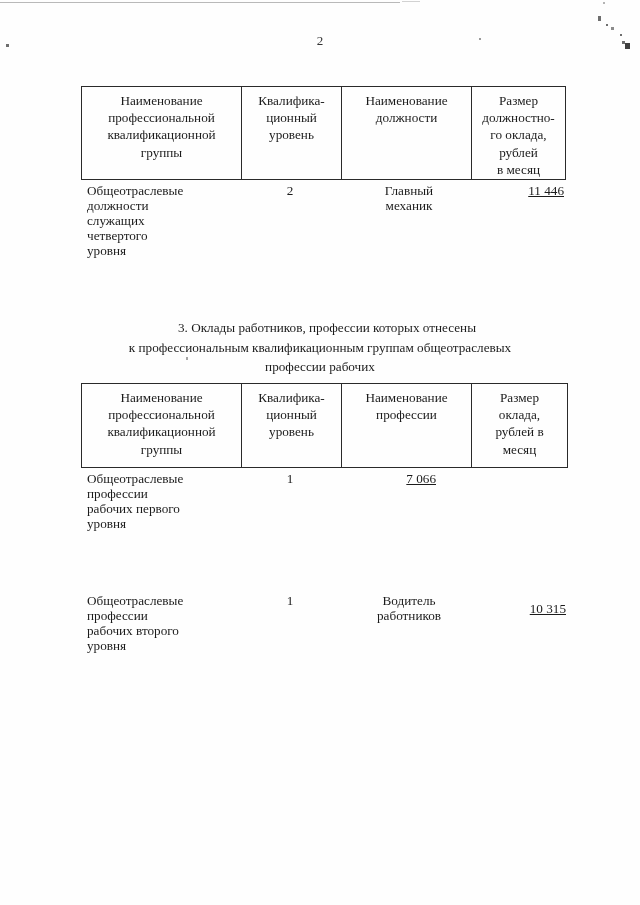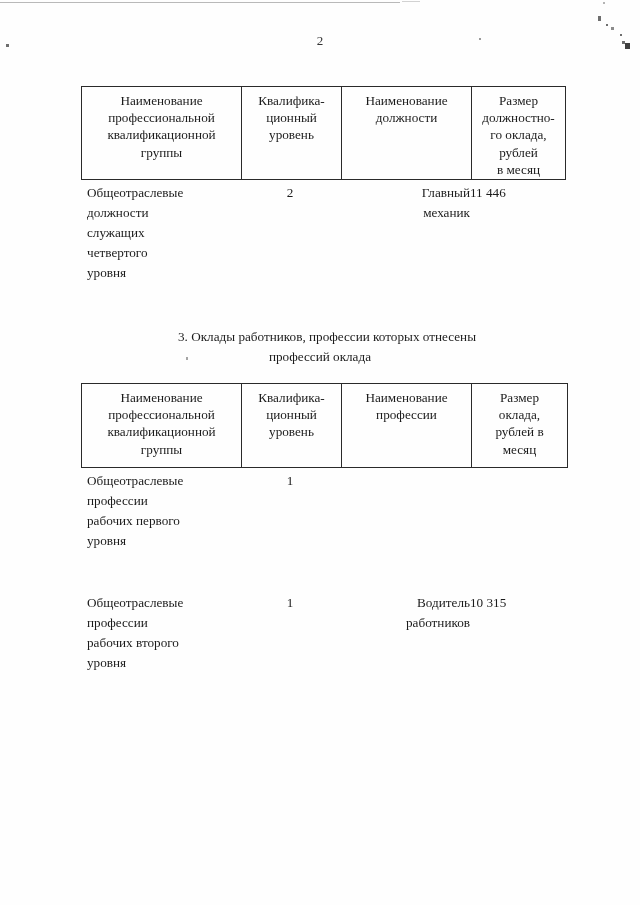--- a/index.html
+++ b/index.html
@@ -83,28 +83,28 @@
   .tbl-body {
     position: relative;
   }
   .row {
     position: relative;
     display: flex;
   }
   .row .cell {
     box-sizing: border-box;
     font-size: 13.2px;
-    line-height: 20px;
+    line-height: 15px;
     color: #1b1b1b;
     padding-top: 3px;
   }
   .cell.c-name  { padding-left: 6px; text-align: left; }
   .cell.c-level { text-align: center; }
-  .cell.c-post  { padding-left: 8px; text-align: right; }
-  .cell.c-sum   { text-align: left; }
+  .cell.c-post  { padding-left: 8px; text-align: center; }
+  .cell.c-sum   { text-align: right; text-decoration: underline; }
 
   
   .heading {
     position: absolute;
     text-align: center;
     font-size: 13.2px;
     line-height: 19.5px;
     color: #1b1b1b;
   }
   .heading .ln { display: block; white-space: nowrap; }
@@ -155,23 +155,24 @@
 четвертого
 уровня</div>
         <div class="cell c-level" style="width:100px; white-space:pre-line;">2</div>
         <div class="cell c-post" style="width:130px; white-space:pre-line;">Главный
 механик</div>
         <div class="cell c-sum" style="width:94px;  white-space:pre-line;">11 446</div>
       </div>
     </div>
   </div>
 
-  <div class="heading" style="left:70px; top:318px; width:500px;margin-top:9px;">
+  <div class="heading" style="left:70px; top:318px; width:500px;">
     <span class="ln first">3.  Оклады работников, профессии которых отнесены</span>
-    <span class="ln">профессий оклада</span>
+    <span class="ln">к профессиональным квалификационным группам общеотраслевых</span>
+    <span class="ln">профессии рабочих</span>
   </div>
 
   <div class="tbl" style="left:81px; top:383px; width:487px;">
     <div class="tbl-head" style="height:85px;">
       <div class="cell" style="width:159px; white-space:pre-line;">Наименование
 профессиональной
 квалификационной
 группы</div>
       <div class="cell" style="width:100px; white-space:pre-line;">Квалифика-
 ционный
@@ -183,27 +184,28 @@
 рублей в
 месяц</div>
     </div>
     <div class="tbl-body">
       <div class="row" style="height:122px;">
         <div class="cell c-name" style="width:159px; white-space:pre-line;">Общеотраслевые
 профессии
 рабочих первого
 уровня</div>
         <div class="cell c-level" style="width:100px; white-space:pre-line;">1</div>
+        <div class="cell c-sum" style="width:96px;  white-space:pre-line;">7 066</div>
       </div>
       <div class="row">
         <div class="cell c-name" style="width:159px; white-space:pre-line;">Общеотраслевые
 профессии
 рабочих второго
 уровня</div>
         <div class="cell c-level" style="width:100px; white-space:pre-line;">1</div>
         <div class="cell c-post" style="width:130px; white-space:pre-line;">Водитель
 работников</div>
-        <div class="cell c-sum" style="width:96px;  white-space:pre-line;">10 315</div>
+        <div class="cell c-sum" style="width:96px;  white-space:pre-line;margin-top:8px;">10 315</div>
       </div>
     </div>
   </div>
 
 </div>
 
 </body></html>

